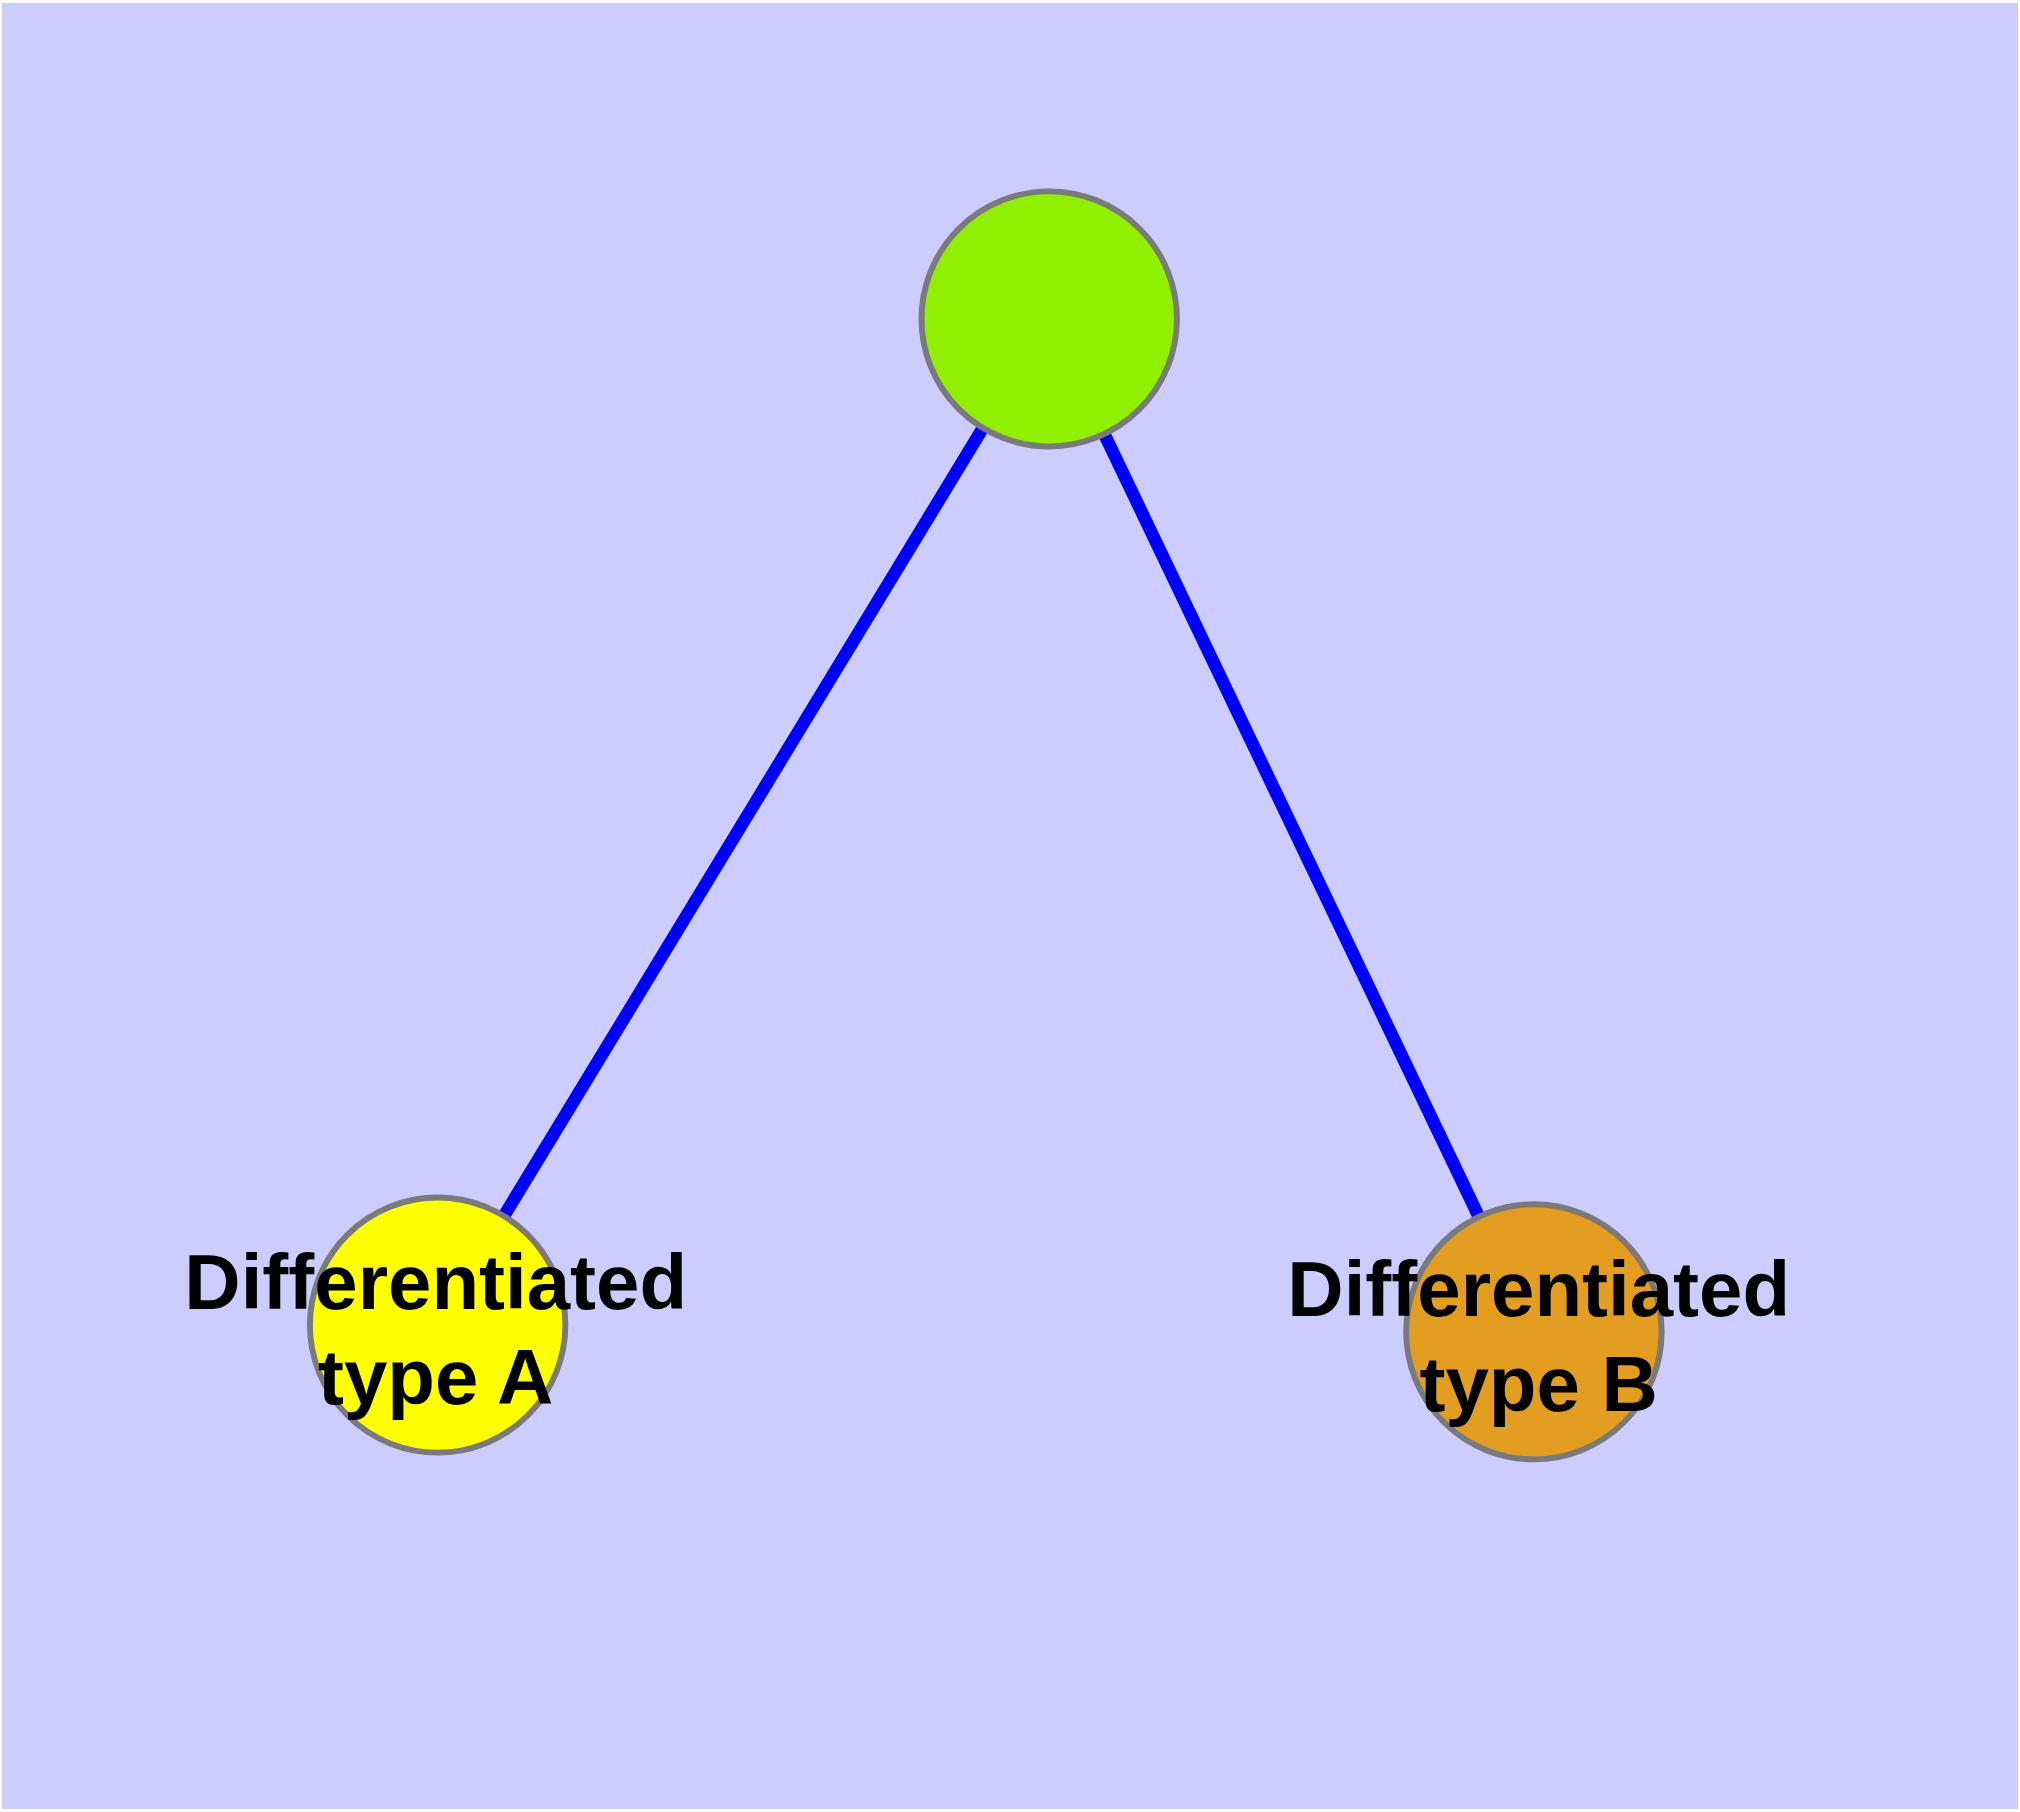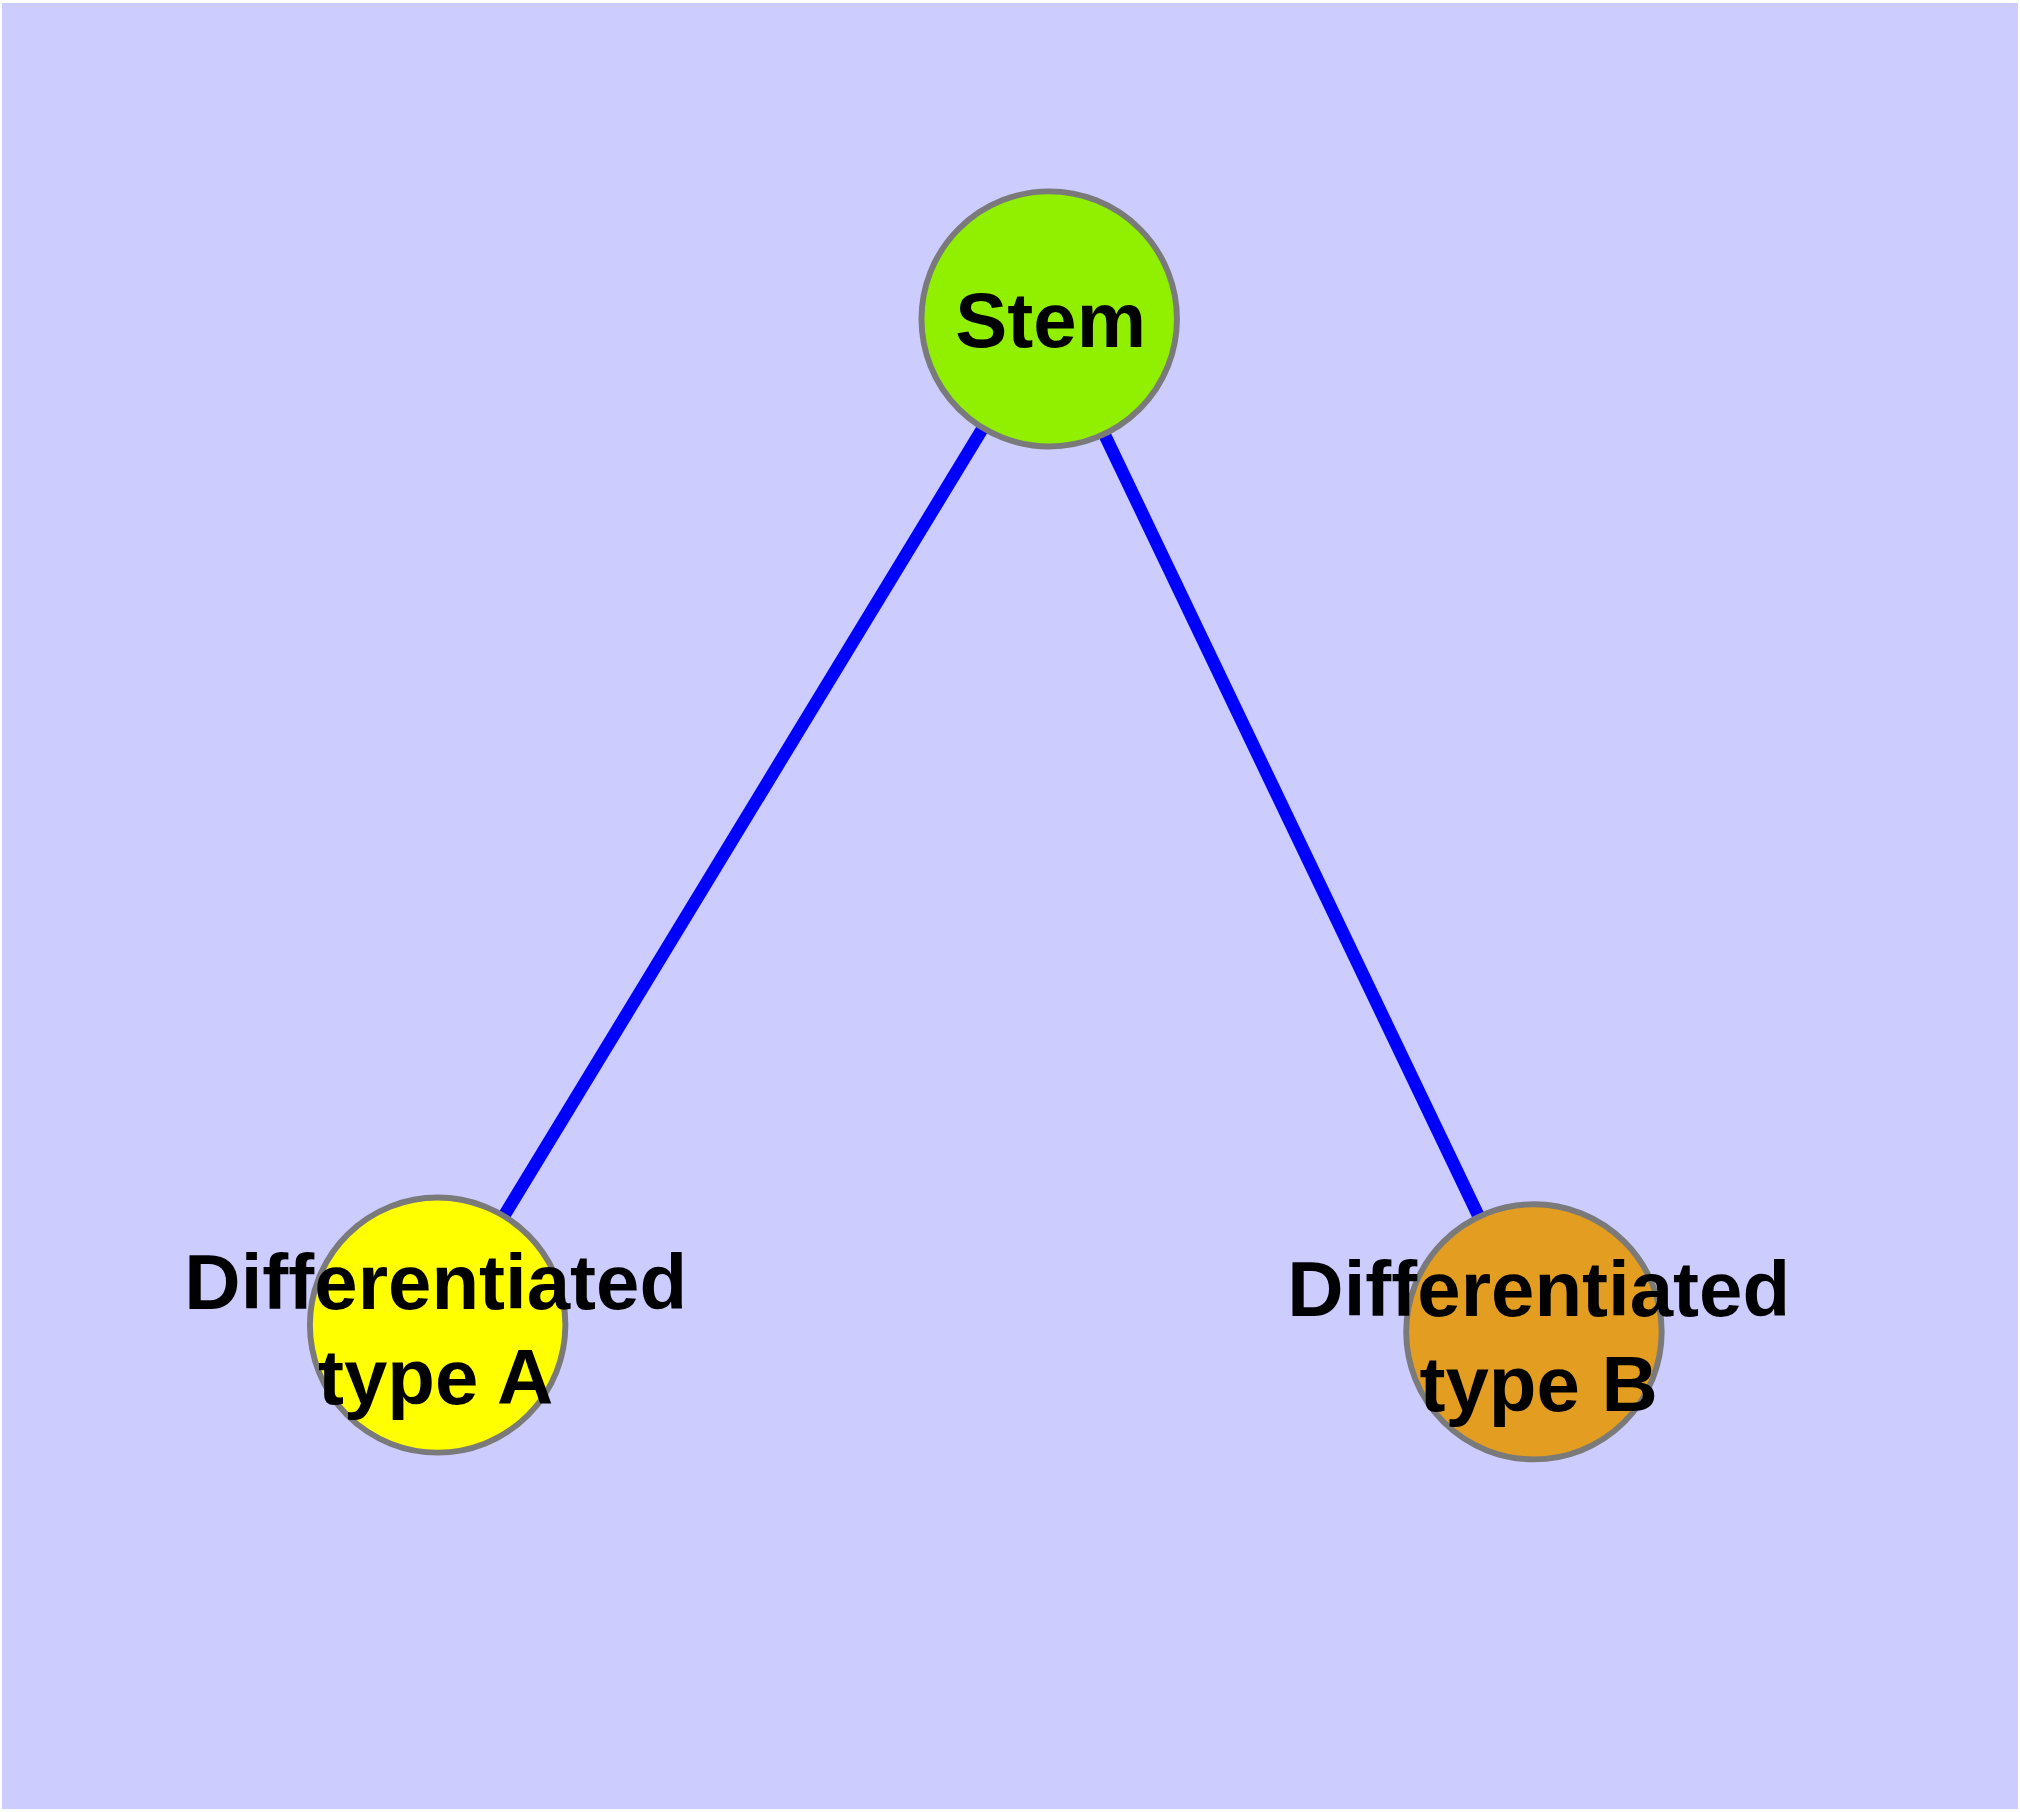--- a/index.html
+++ b/index.html
@@ -54,21 +54,20 @@
 
     <line x1="1238" y1="374" x2="1811" y2="1573" stroke="#0000FF" stroke-width="15"></line>
 
     <circle cx="1238" cy="374" r="151" fill="#90F000" stroke="#7A7A7A" stroke-width="7"></circle>
 
     <circle cx="515" cy="1565" r="151" fill="#FFFF00" stroke="#7A7A7A" stroke-width="7"></circle>
 
     <circle cx="1811" cy="1573" r="151" fill="#E39E21" stroke="#7A7A7A" stroke-width="7"></circle>
   </svg>
 
-  <div class="node-label label-stem">Stem</div>
 
   <div class="node-label label-type-a">Differentiated
 type A</div>
 
   <div class="node-label label-type-b">Differentiated
 type B</div>
 
 </div>
 
 

